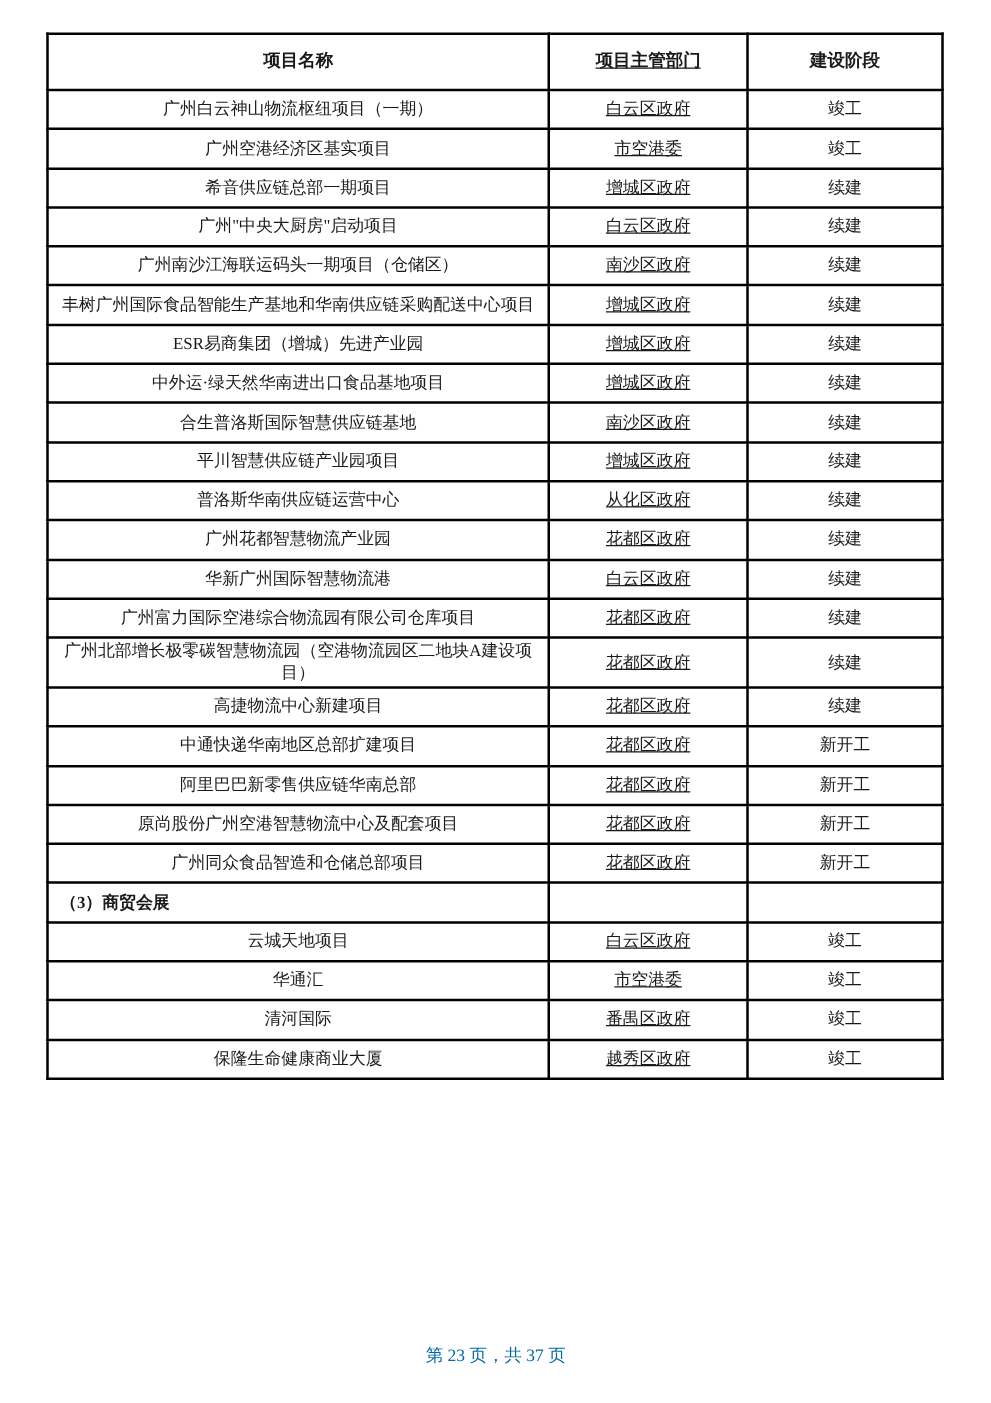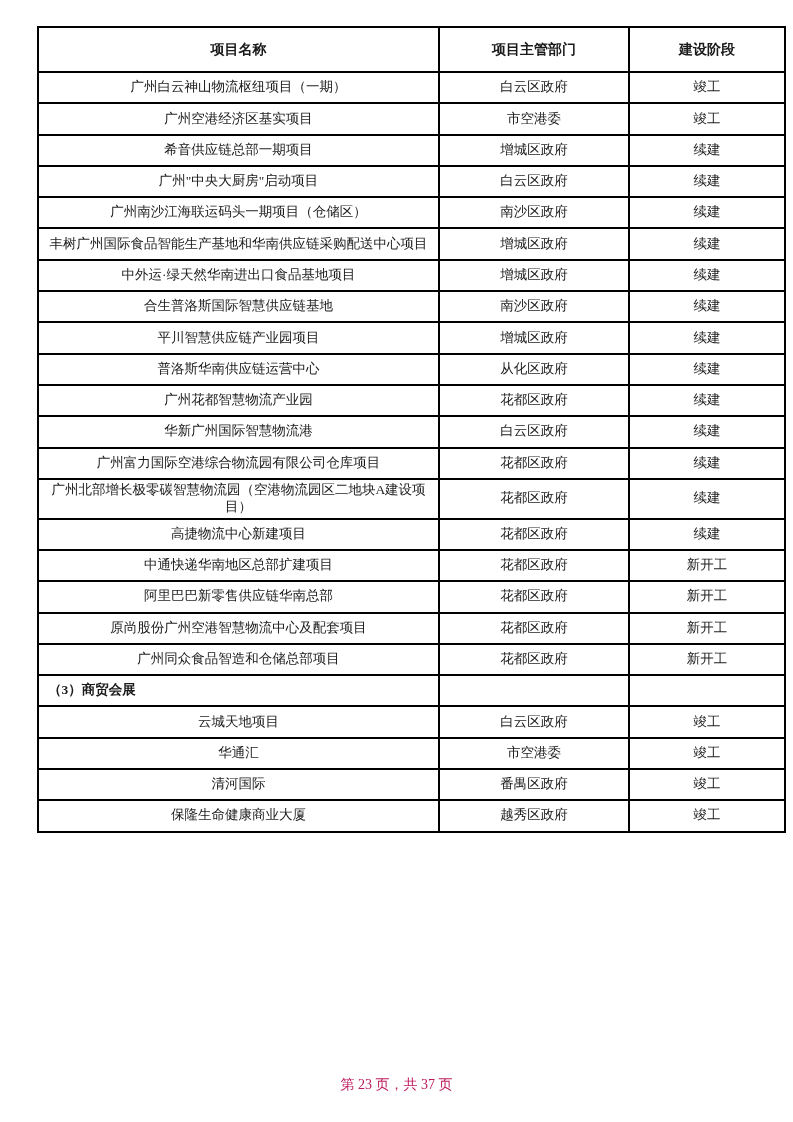--- a/index.html
+++ b/index.html
@@ -48,30 +48,30 @@
   table.projects tbody tr {
     height: 31.3px;
   }
   table.projects tbody tr.section td.col-name {
     text-align: left;
     font-weight: bold;
     padding-left: 9px;
     margin-top: 39px;
   }
   .col-name  { width: 401px; }
-  .col-dept  { width: 190px; }
+  .col-dept  { width: 159px; text-decoration: underline; }
   .col-stage { width: 156px; }
   .page-footer {
     position: absolute;
     left: 0;
     top: 1076px;
     width: 793px;
     text-align: center;
     font-size: 14px;
-    color: #be185d;
+    color: #0369a1;
   }
 </style>
 </head>
 <body>
 
 <div class="page">
 
   <table class="projects">
     <colgroup>
       <col class="col-name">
@@ -110,20 +110,25 @@
           <td class="col-name">广州南沙江海联运码头一期项目（仓储区）</td>
           <td class="col-dept">南沙区政府</td>
           <td class="col-stage">续建</td>
         </tr>
         <tr>
           <td class="col-name">丰树广州国际食品智能生产基地和华南供应链采购配送中心项目</td>
           <td class="col-dept">增城区政府</td>
           <td class="col-stage">续建</td>
         </tr>
         <tr>
+          <td class="col-name">ESR易商集团（增城）先进产业园</td>
+          <td class="col-dept">增城区政府</td>
+          <td class="col-stage">续建</td>
+        </tr>
+        <tr>
           <td class="col-name">中外运·绿天然华南进出口食品基地项目</td>
           <td class="col-dept">增城区政府</td>
           <td class="col-stage">续建</td>
         </tr>
         <tr>
           <td class="col-name">合生普洛斯国际智慧供应链基地</td>
           <td class="col-dept">南沙区政府</td>
           <td class="col-stage">续建</td>
         </tr>
         <tr>

